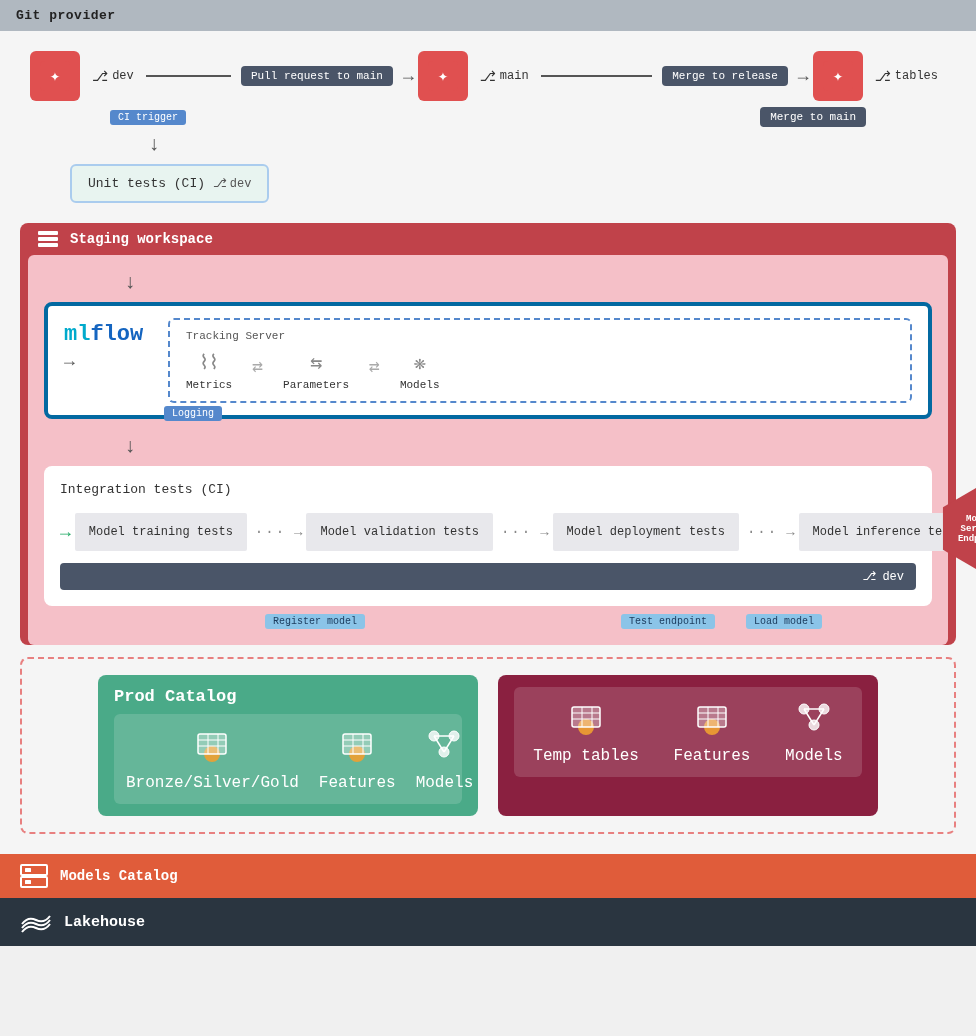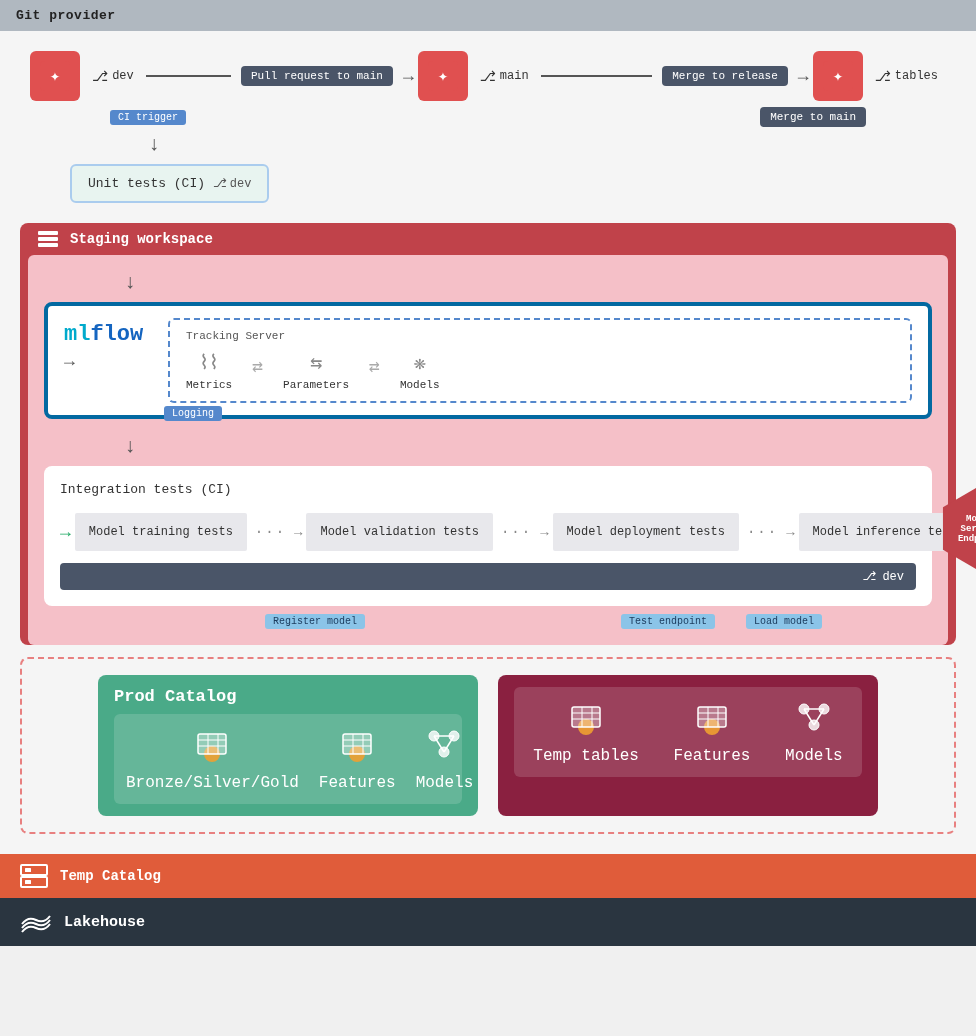--- a/index.html
+++ b/index.html
@@ -628,21 +628,21 @@
 
 </div>
 
 <div class="unity-catalog-bar">
   <svg width="28" height="24" viewBox="0 0 28 24" fill="white">
     <rect x="1" y="1" width="26" height="10" rx="1" fill="none" stroke="white" stroke-width="2"></rect>
     <rect x="1" y="13" width="26" height="10" rx="1" fill="none" stroke="white" stroke-width="2"></rect>
     <rect x="5" y="4" width="6" height="4" rx="0.5" fill="white"></rect>
     <rect x="5" y="16" width="6" height="4" rx="0.5" fill="white"></rect>
   </svg>
-  <span>Temp Catalog</span>
+  <span>Models Catalog</span>
 </div>
 
 <div class="lakehouse-bar">
   <svg width="32" height="24" viewBox="0 0 32 24" fill="white">
     <path d="M2 18 Q8 10 16 14 Q24 18 30 10" stroke="white" stroke-width="2" fill="none"></path>
     <path d="M2 22 Q8 14 16 18 Q24 22 30 14" stroke="white" stroke-width="2" fill="none"></path>
     <path d="M2 14 Q8 6 16 10 Q24 14 30 6" stroke="white" stroke-width="2" fill="none"></path>
   </svg>
   <span>Lakehouse</span>
 </div>

